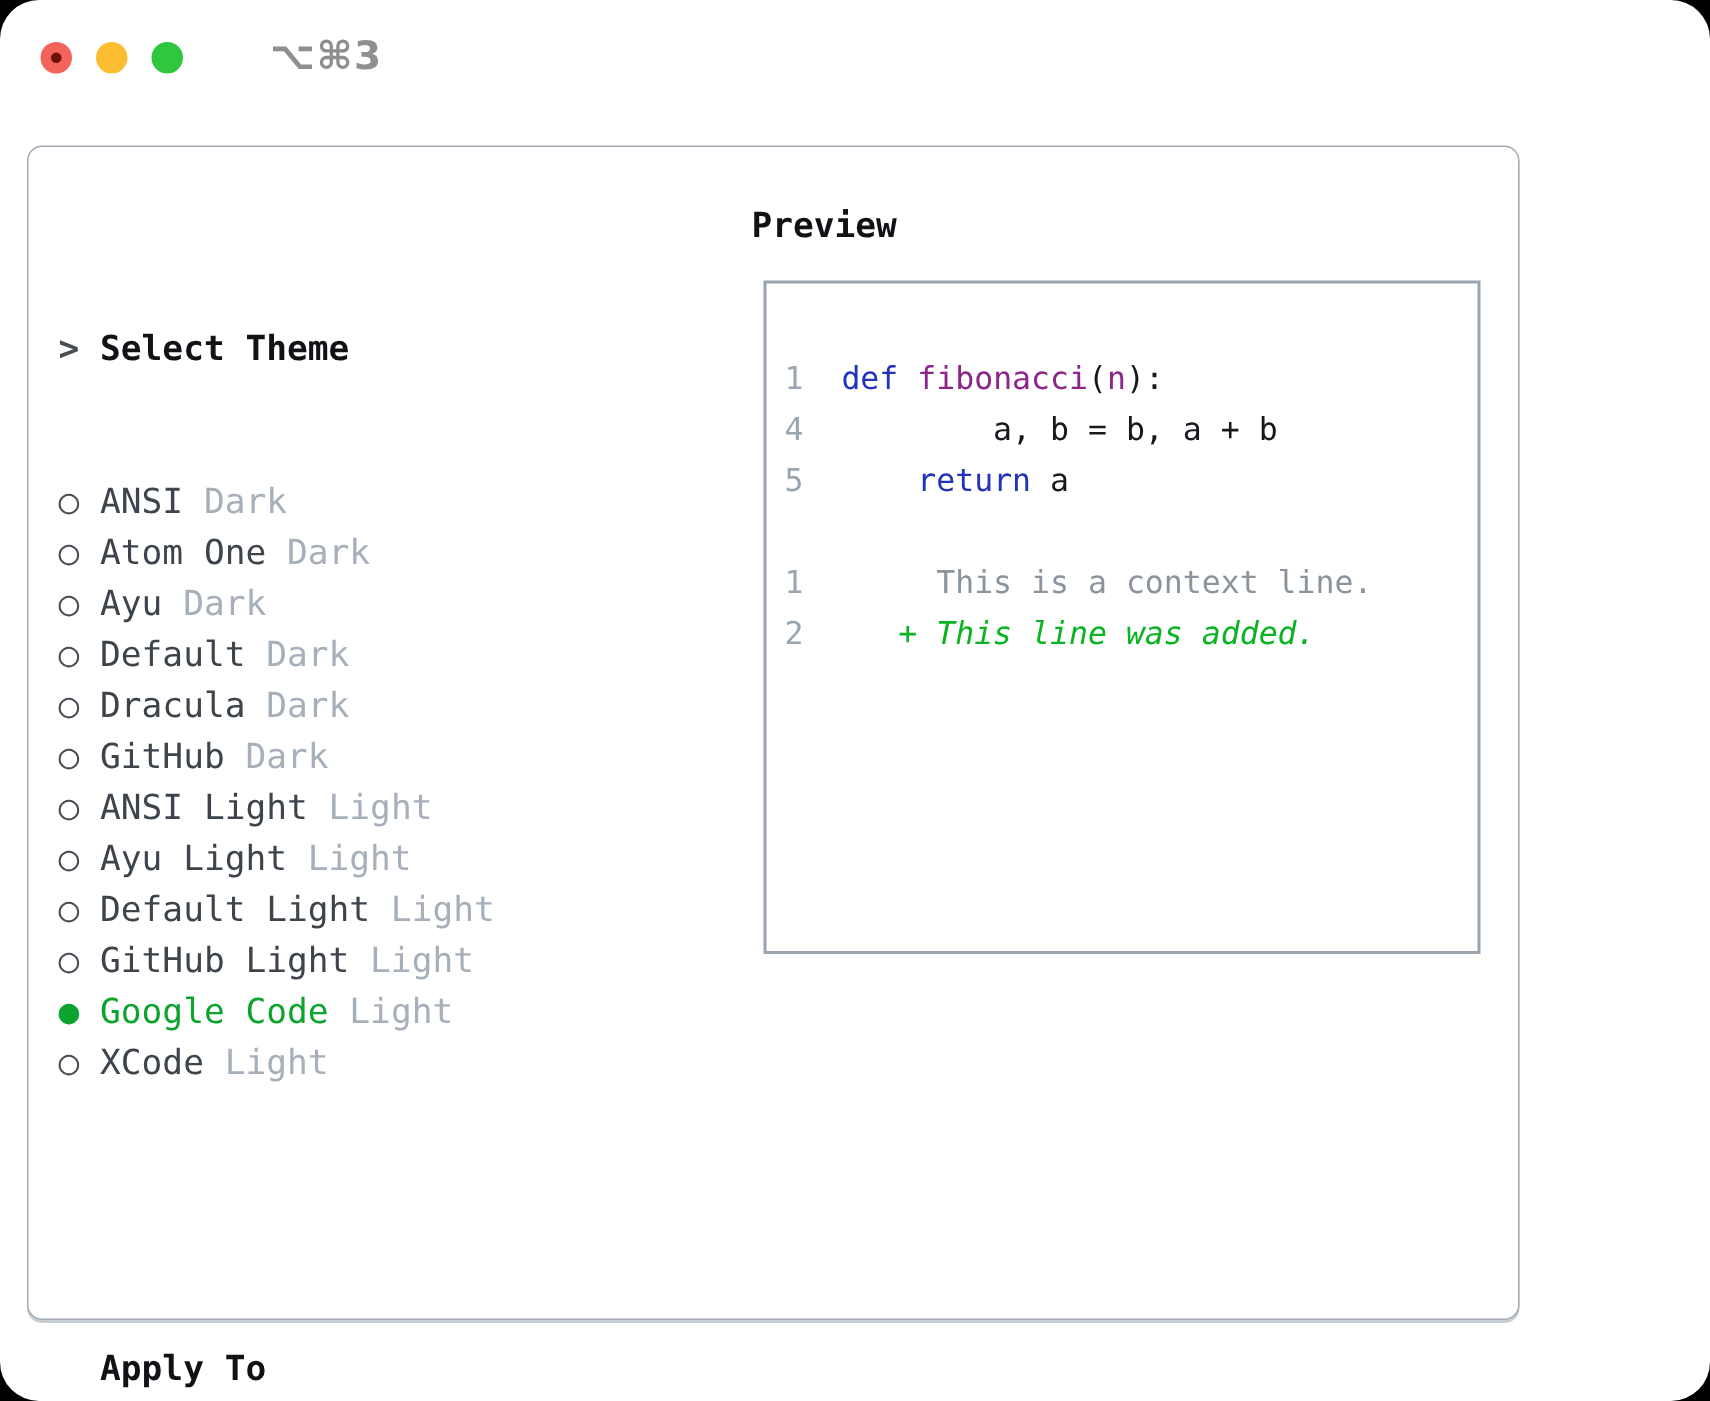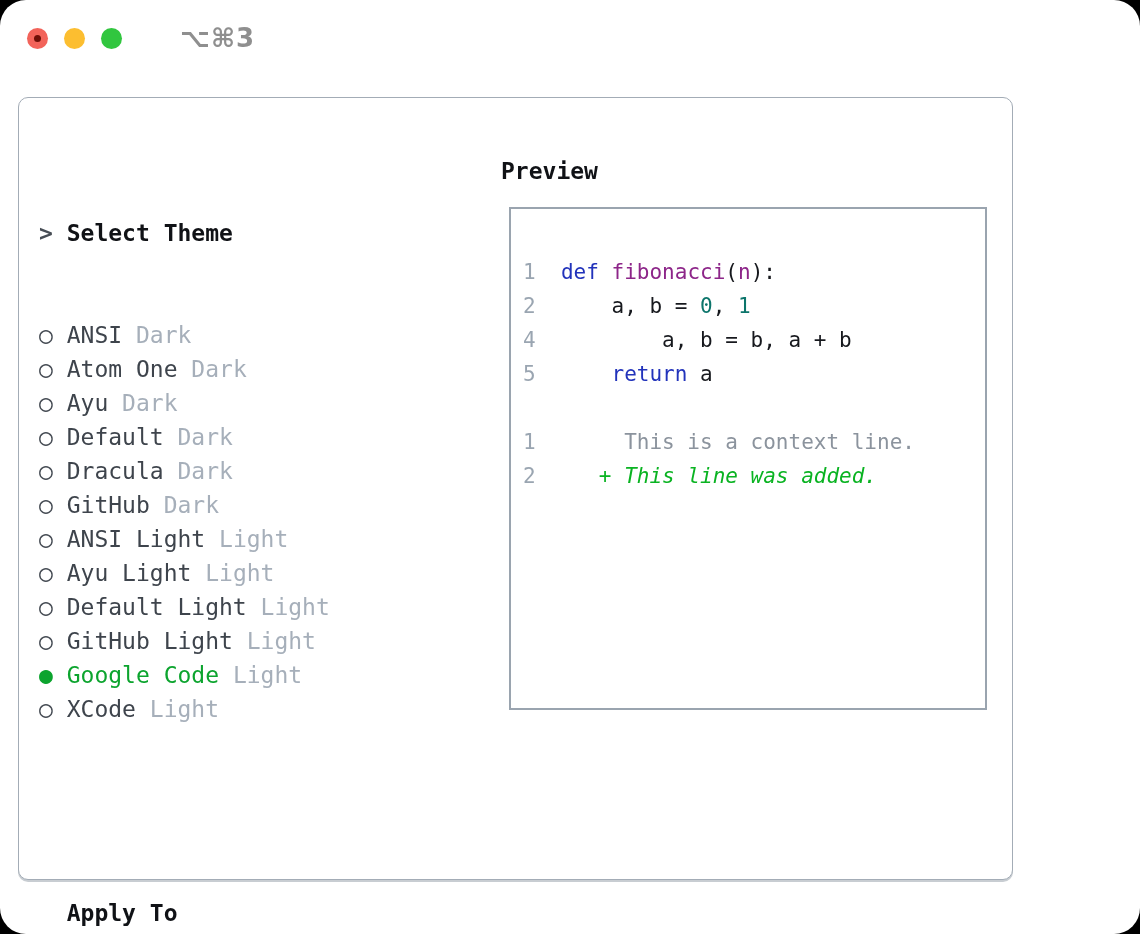--- a/index.html
+++ b/index.html
@@ -17,31 +17,31 @@
   .light.yellow { background:#fcbe30; }
   .light.green { background:#31c63f; }
   .shortcut { margin-left:42px; font-family:"DejaVu Sans", sans-serif; font-weight:bold; font-size:26px; color:#8f8f8f; letter-spacing:1px; }
   
   .panel {
     position:absolute; left:18px; top:97px; width:995px; height:783px;
     border:1.5px solid #a3acb6; border-radius:10px; box-sizing:border-box;
     background:#fff; box-shadow:0 2px 0 rgba(145,155,166,0.5);
   }
   .left-col { position:absolute; left:20px; top:50px; font-size:23px; line-height:34px; white-space:pre; color:#3e444c; }
-  .right-col { position:absolute; left:482px; top:56px; }
+  .right-col { position:absolute; left:482px; top:36px; }
   .row { height:34px; white-space:pre; }
   .hdr { font-weight:bold; color:#101216; }
   .marker { color:#474d55; }
   .row.selected .marker, .row.selected .name { color:var(--sel-green); }
   .variant { color:#a6afba; }
   .blank { height:34px; }
   
   .preview-title { font-size:23px; line-height:34px; }
   .preview-box {
-    margin-left:8px; margin-top:19px; width:478px; height:503px;
+    margin-left:8px; margin-top:19px; width:478px; height:449px;
     border:2px solid #9aa4af; box-sizing:border-box; background:#fff;
     padding:46px 0 0 12px; overflow:hidden;
   }
   .code-line { height:34px; font-size:21px; line-height:34px; white-space:pre; }
   .ln { color:#9aa5b1; }
   .tok-pl { color:#16181d; }
   .tok-kw { color:#2233bb; }
   .tok-fn { color:#8d2689; }
   .tok-lit { color:#0c756b; }
   .tok-ctx { color:#8b939d; }
@@ -70,21 +70,20 @@
       
       
       
     </div>
 
     <div class="right-col">
       <div class="preview-title hdr">Preview</div>
       <div class="preview-box">
         <div id="code-block">
             <div class="code-line"><span class="ln">1  </span><span class="tok-kw">def</span><span class="tok-pl"> </span><span class="tok-fn">fibonacci</span><span class="tok-pl">(</span><span class="tok-fn">n</span><span class="tok-pl">):</span></div>
-            <div class="code-line"><span class="ln">2  </span><span class="tok-pl">    a, b = </span><span class="tok-lit">0</span><span class="tok-pl">, </span><span class="tok-lit">1</span></div>
             <div class="code-line"><span class="ln">4  </span><span class="tok-pl">        a, b = b, a + b</span></div>
             <div class="code-line"><span class="ln">5  </span><span class="tok-pl">    </span><span class="tok-kw">return</span><span class="tok-pl"> a</span></div>
             <div class="code-line"><span class="ln">   </span></div>
             <div class="code-line"><span class="ln">1  </span><span class="tok-ctx">     This is a context line.</span></div>
             <div class="code-line"><span class="ln">2  </span><span class="tok-add">   + This line was added.</span></div>
           </div>
       </div>
     </div>
   </div>
 </div>

